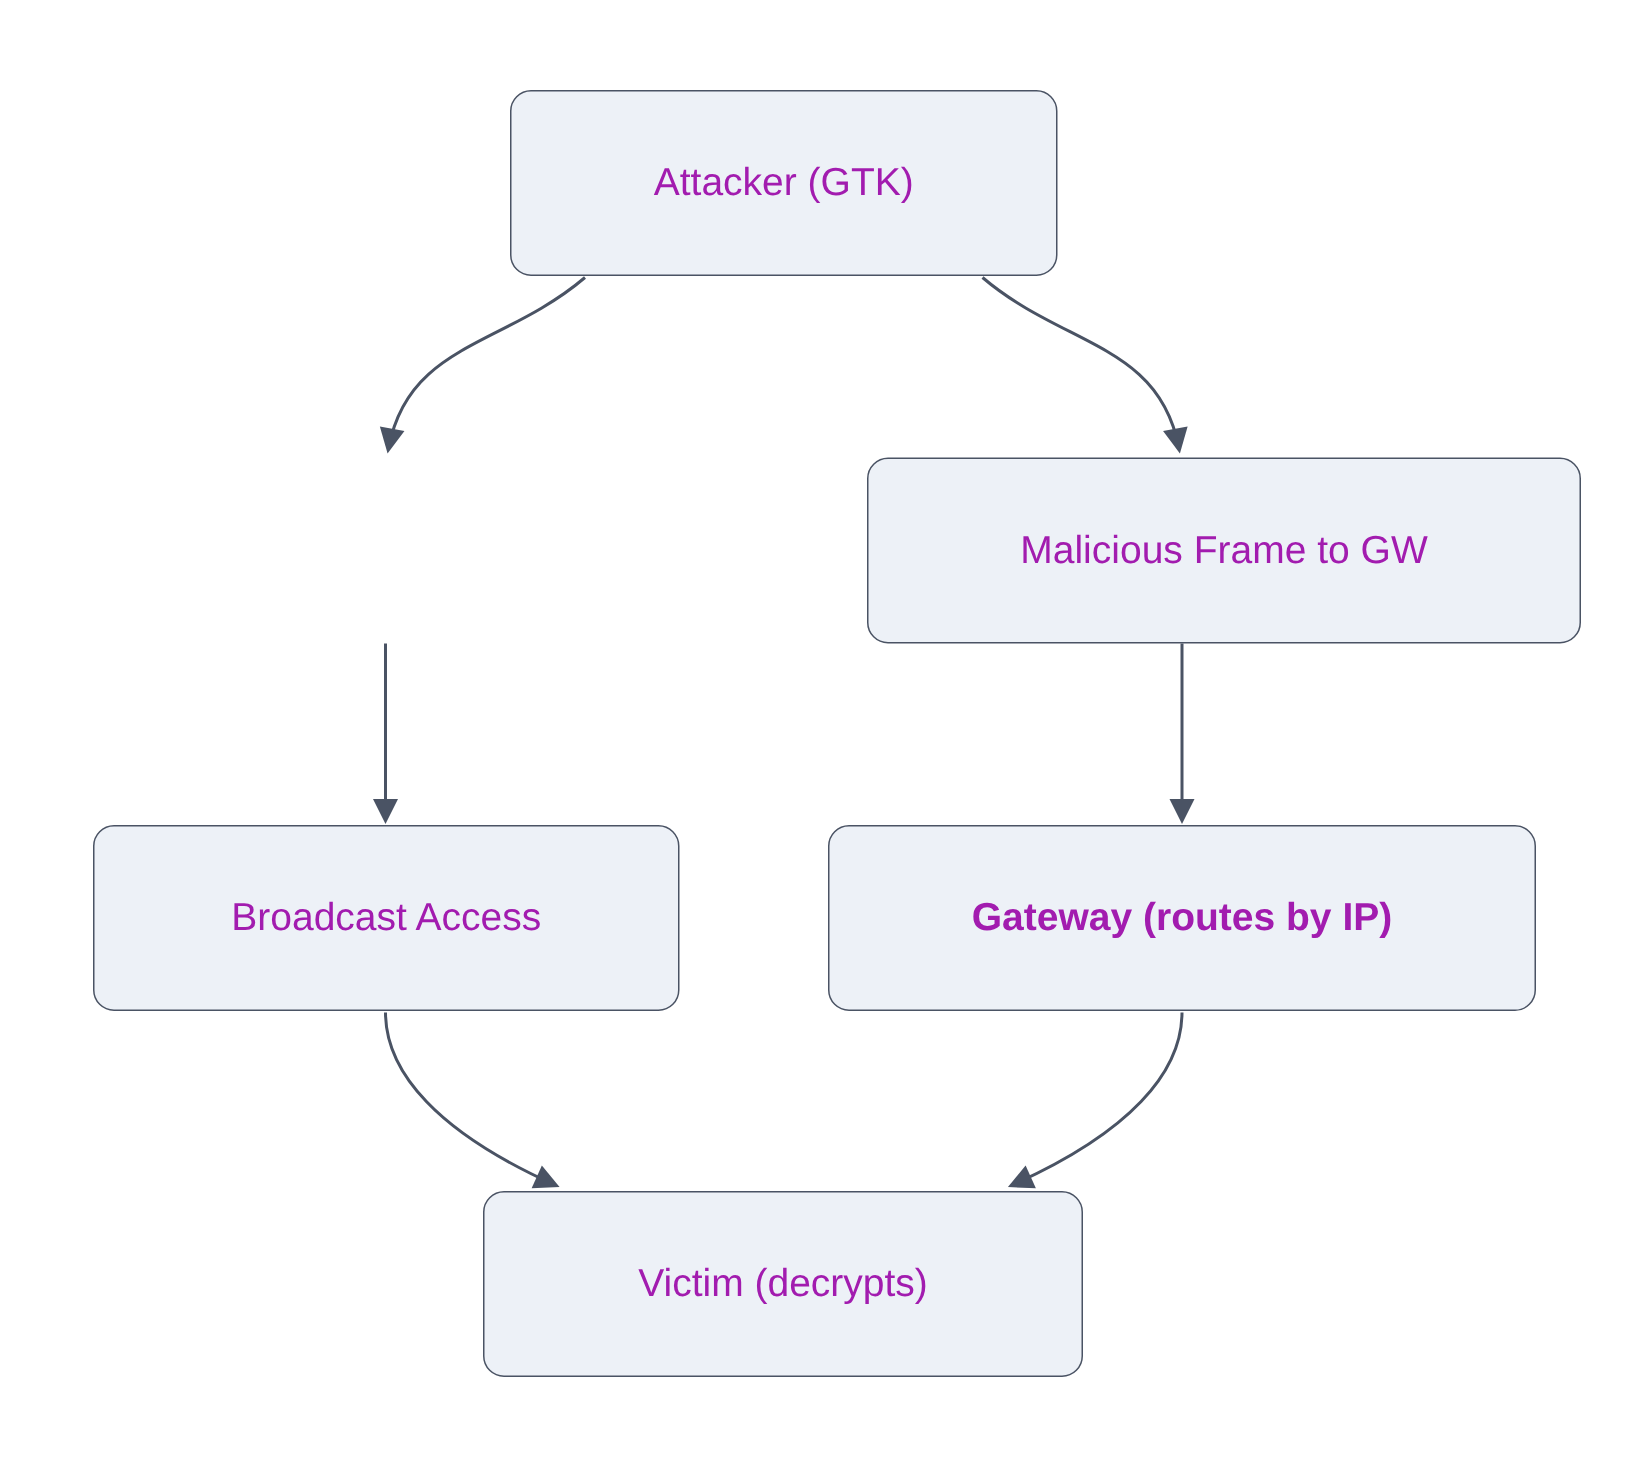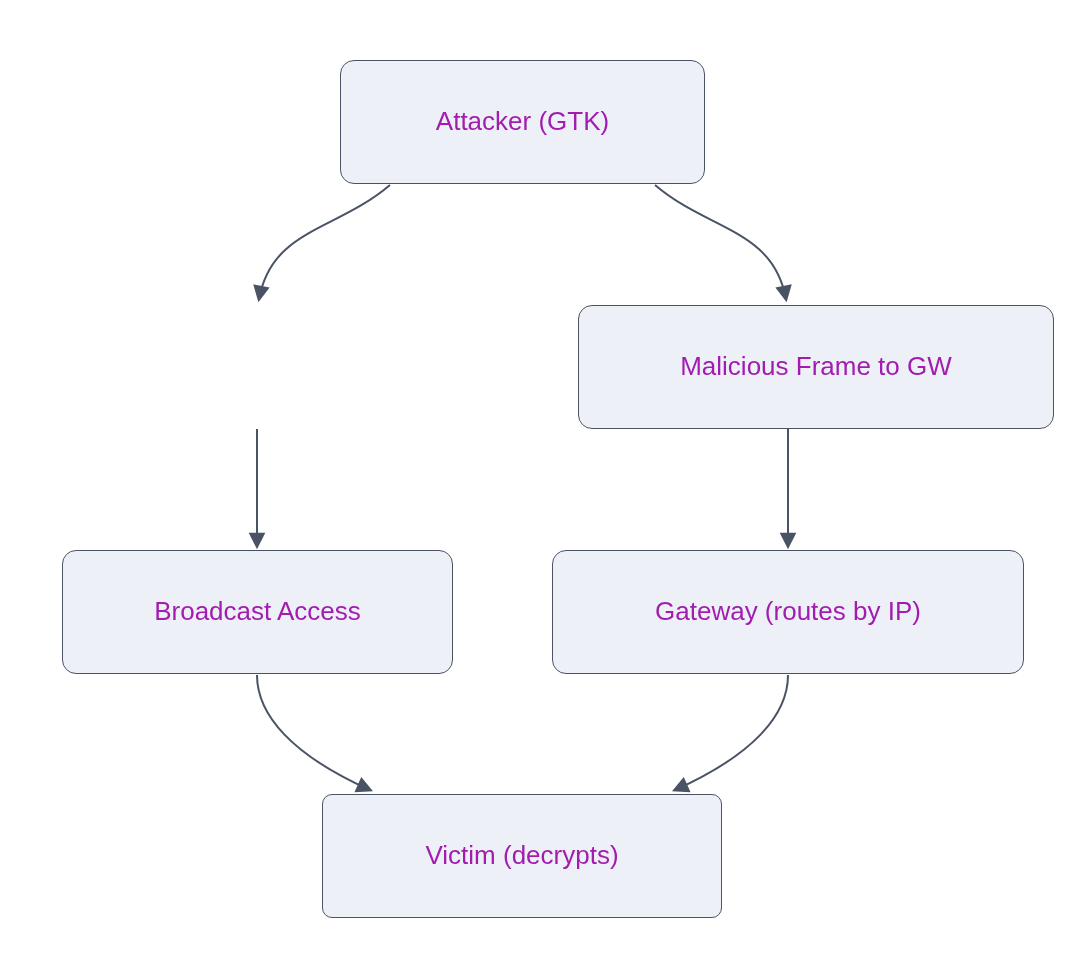--- a/index.html
+++ b/index.html
@@ -38,22 +38,22 @@
     justify-content: center;
     font-size: 26px;
     color: #a21caf;
     text-align: center;
     line-height: 1.3;
   }
   .n-attacker  { left: 340px; top: 60px;  width: 365px; height: 124px; }
   .n-access    { left: 88px;  top: 305px; width: 336px; height: 124px; }
   .n-malicious { left: 550px; top: 305px; width: 476px; height: 124px; margin-left: 28px; }
   .n-broadcast { left: 62px;  top: 550px; width: 391px; height: 124px; }
-  .n-gateway   { left: 552px; top: 550px; width: 472px; height: 124px; }
-  .n-victim    { left: 322px; top: 794px; width: 400px; height: 124px; border-radius: 10px; }
+  .n-gateway   { left: 552px; top: 550px; width: 472px; height: 124px; font-weight: bold; }
+  .n-victim    { left: 322px; top: 794px; width: 400px; height: 124px; }
 </style>
 </head>
 <body>
 
 <div class="canvas">
 
   <svg class="edges-layer" width="1088" height="980" viewBox="0 0 1088 980" xmlns="http://www.w3.org/2000/svg">
     <defs>
       <marker id="arrow" viewBox="0 0 12 12" markerUnits="userSpaceOnUse" markerWidth="20" markerHeight="20" refX="9" refY="6" orient="auto">
         <path d="M1,1 L11,6 L1,11 Z" fill="#4a5364"></path>

